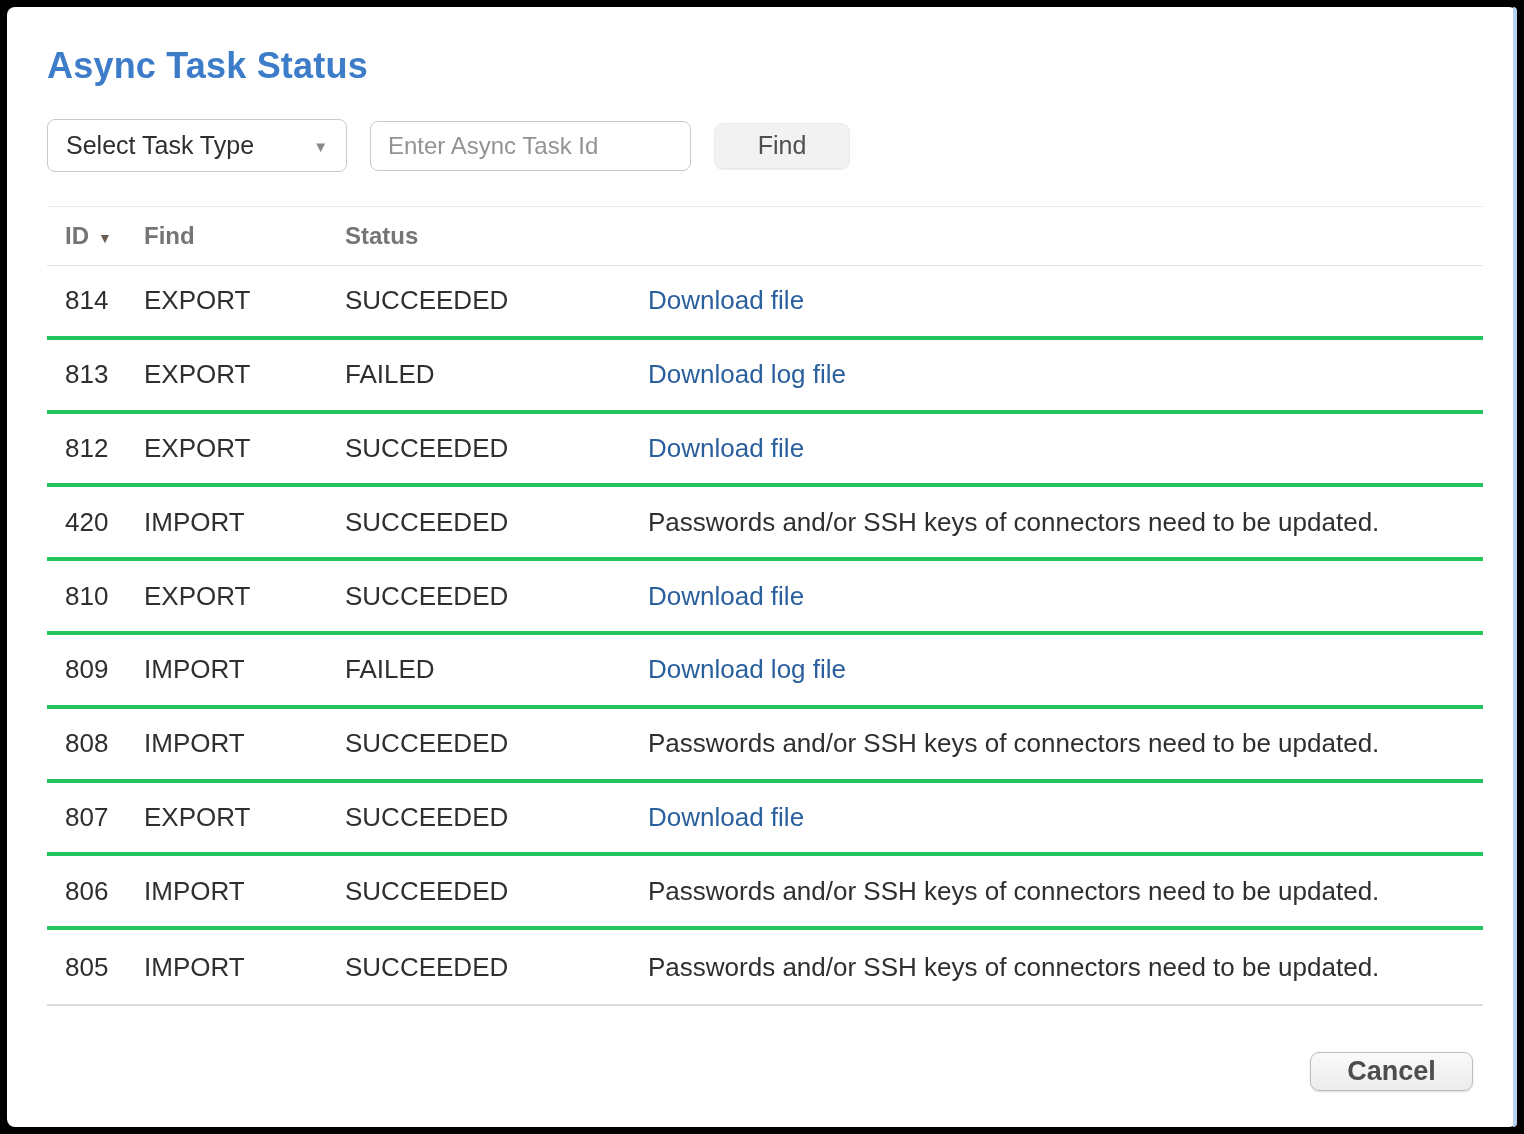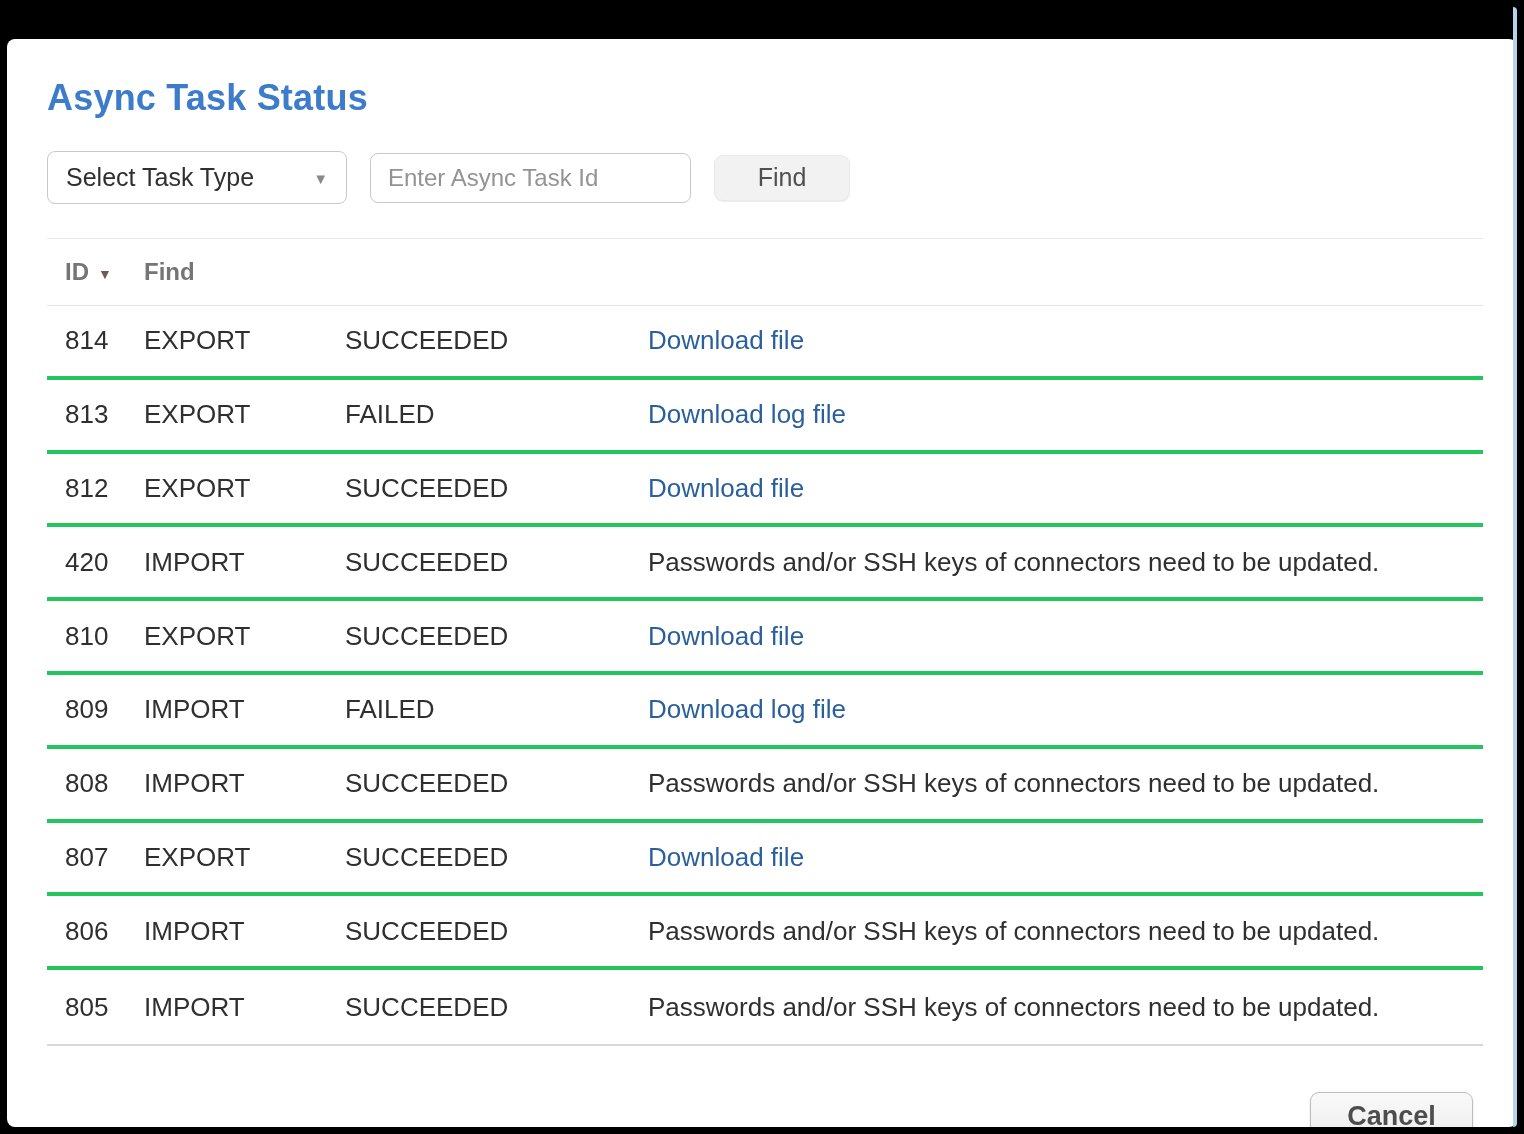--- a/index.html
+++ b/index.html
@@ -10,21 +10,20 @@
     position: relative;
     overflow: hidden;
   }
   .modal {
     position: absolute;
     inset: 7px;
     background: #ffffff;
     border-radius: 8px;
     padding: 38px 44px 0 40px;
     overflow: hidden;
-    margin-top: 32px;
   }
   .blue-edge {
     position: absolute;
     top: 7px; bottom: 7px; right: 7px;
     width: 4px;
     background: var(--edge-blue, #b5d2ef);
     border-radius: 0 8px 8px 0;
     z-index: 5;
   }
   .page-title {
@@ -80,21 +79,21 @@
     color: #4f4f4f;
     font-family: "Liberation Sans", "DejaVu Sans", sans-serif;
     box-shadow: 0 1px 1px rgba(0,0,0,0.07);
     cursor: pointer;
   }
   .table { margin-top: 34px; width: 1436px; }
   .thead {
     display: grid;
     grid-template-columns: 97px 201px 303px 1fr;
     align-items: center;
-    height: 68px;
+    height: 60px;
     border-top: 1px solid #e9e9e9;
     border-bottom: 1px solid #e3e3e3;
     color: var(--header-gray, #757575);
     font-size: 24px;
     font-weight: bold;
   }
   .thead .cell:first-child, .row .cell:first-child { padding-left: 18px; }
   .th-id { display: flex; align-items: center; gap: 9px; cursor: pointer; }
   .sort-icon {
     font-size: 14px;
@@ -117,21 +116,21 @@
     text-decoration: none;
     cursor: pointer;
   }
   .footer {
     display: flex;
     justify-content: flex-end;
     margin-top: 46px;
   }
   .cancel-button {
     min-width: 163px;
-    height: 49px;
+    height: 39px;
     padding: 0 36px;
     background: linear-gradient(#fafafa, #ececec);
     border: 1px solid #bdbdbd;
     border-radius: 9px;
     font-size: 27px;
     font-weight: bold;
     color: #4d4d4d;
     font-family: "Liberation Sans", "DejaVu Sans", sans-serif;
     box-shadow: 0 1px 2px rgba(0,0,0,0.15);
     cursor: pointer;
@@ -153,20 +152,21 @@
     <button class="find-button">Find</button>
   </div>
 
   <div class="table">
     <div class="thead">
       <div class="cell th-id">
         <span>ID</span>
         <span class="sort-icon">▼</span>
       </div>
       <div class="cell">Find</div>
+      <div class="cell">Status</div>
       <div class="cell"></div>
     </div>
     <div class="tbody" id="table-body">
         <div class="row">
           <div class="cell">814</div>
           <div class="cell">EXPORT</div>
           <div class="cell">SUCCEEDED</div>
           <div class="cell"><a class="link" href="#">Download file</a></div>
         </div>
         <div class="row">

